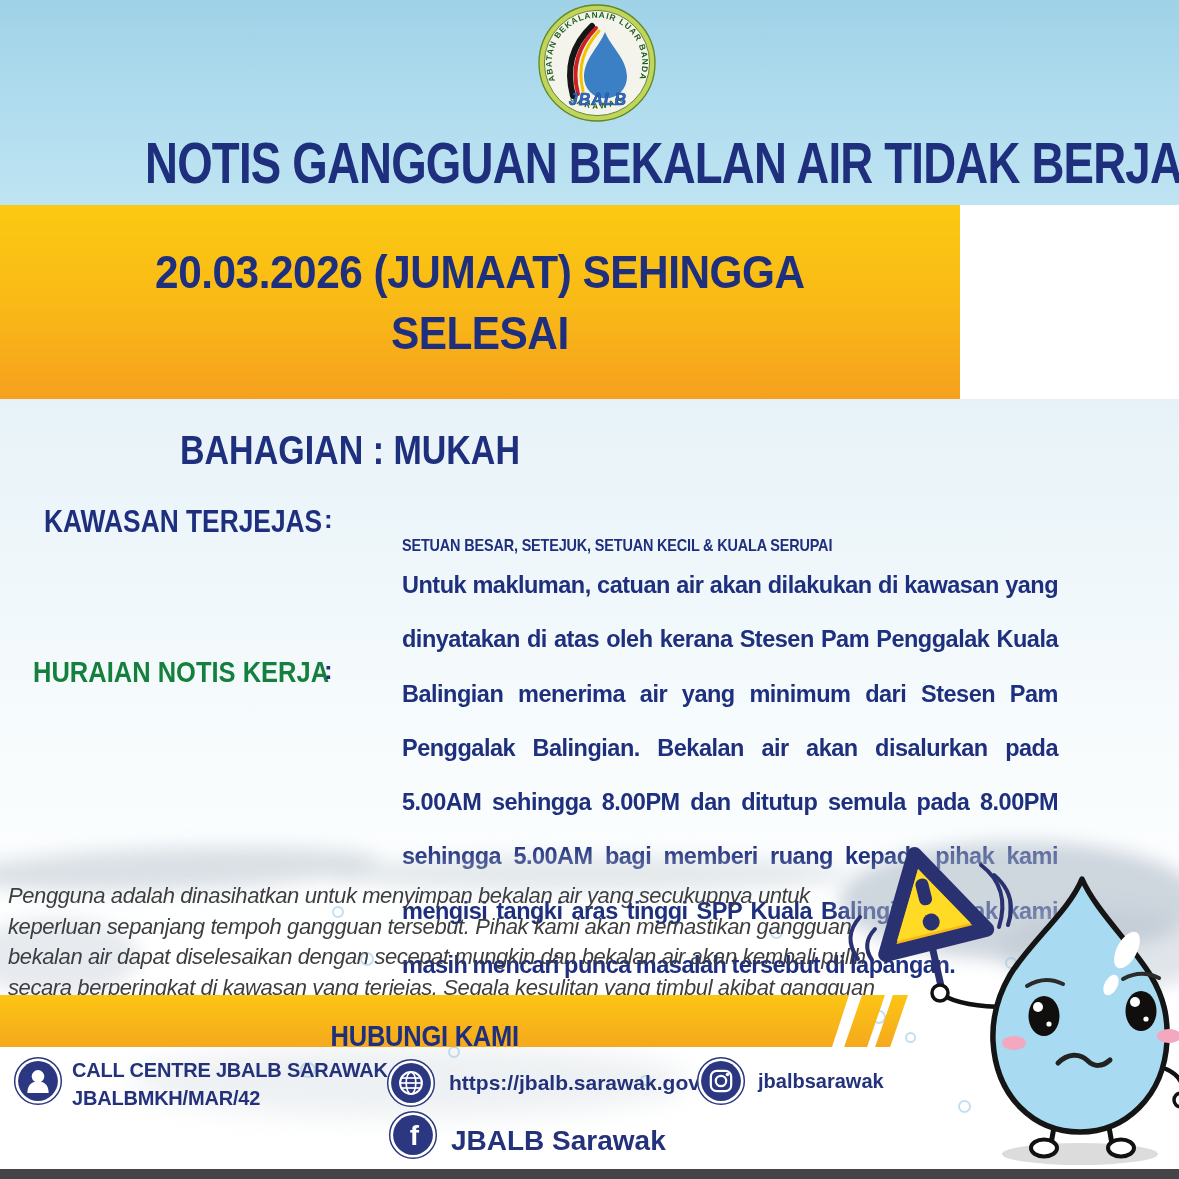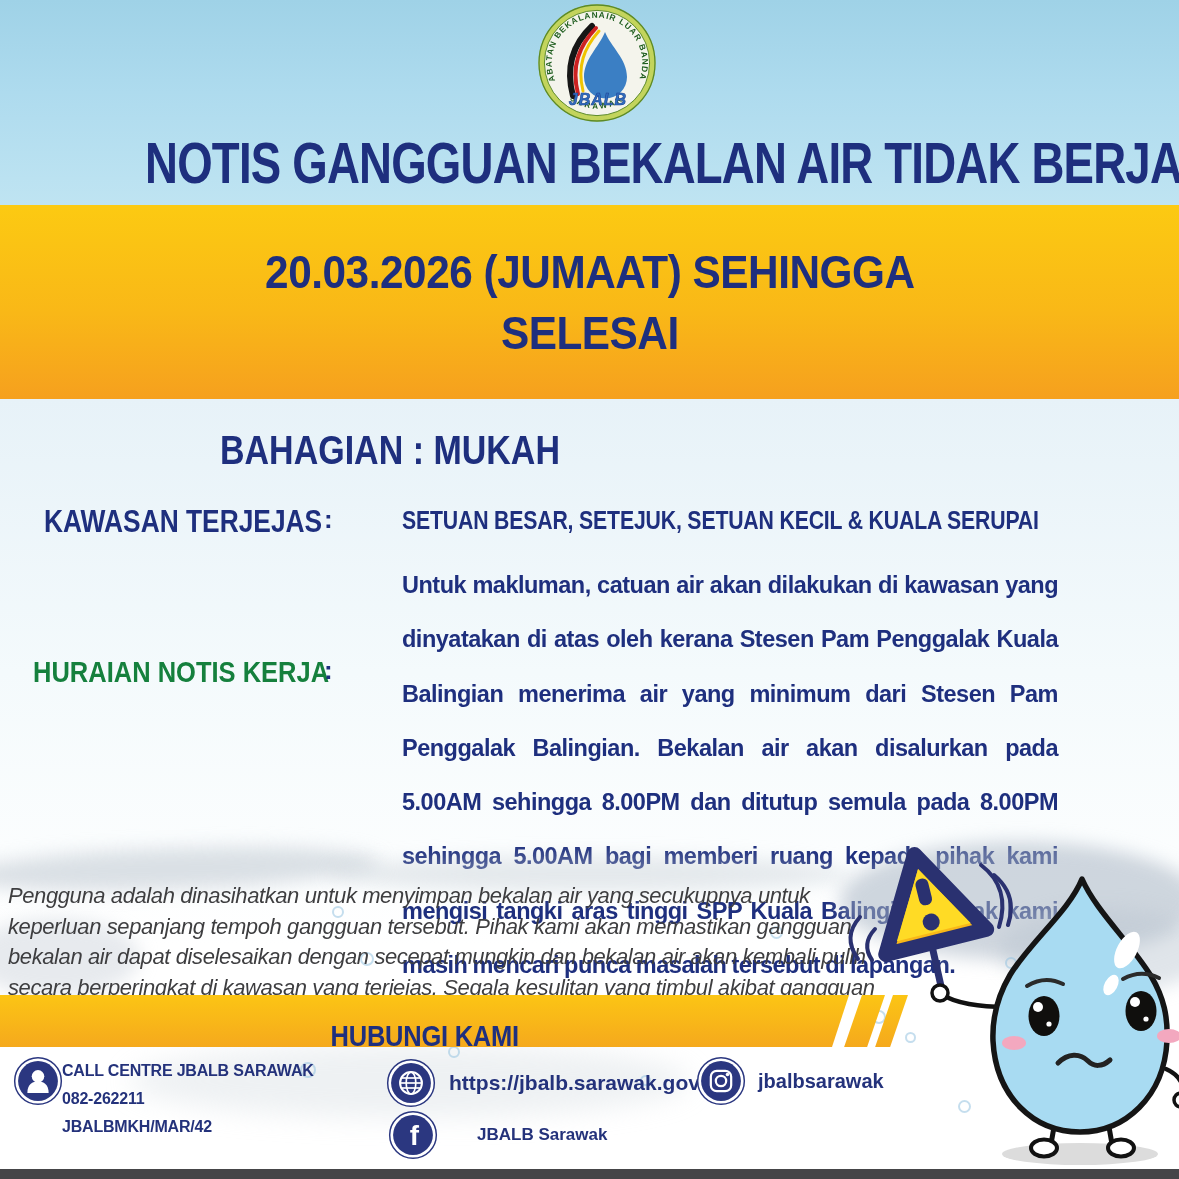--- a/index.html
+++ b/index.html
@@ -11,35 +11,35 @@
   .top-section{position:absolute;left:0;top:0;width:1179px;height:205px;
     background:linear-gradient(180deg,#9fd2e7 0%,#aedbee 45%,#bfe4f2 100%);}
   .logo-wrap{position:absolute;left:538px;top:4px;width:118px;height:118px;}
   .main-title{position:absolute;left:0;top:130px;width:1179px;text-align:center;
     font-weight:bold;font-size:57px;color:#1e2f7e;letter-spacing:-1px;white-space:nowrap;}
   .cond{display:inline-block;transform:scaleX(0.8);transform-origin:center;white-space:nowrap;}
   .cond85{display:inline-block;transform:scaleX(0.85);transform-origin:left center;white-space:nowrap;}
   .cond85c{display:inline-block;transform:scaleX(0.85);transform-origin:center;white-space:nowrap;}
   .cond9c{display:inline-block;transform:scaleX(0.9);transform-origin:center;white-space:nowrap;}
   
-  .date-banner{position:absolute;left:0;top:205px;width:1179px;height:194px;
+  .date-banner{position:absolute;left:0;top:205px;width:960px;height:194px;
     background:linear-gradient(180deg,#fcca12 0%,#f9b817 55%,#f6a01e 100%);
     display:flex;flex-direction:column;align-items:center;justify-content:center;gap:14px;}
   .date-line{font-weight:bold;font-size:47px;color:#1e2f7e;letter-spacing:-0.5px;line-height:1;}
   
   .content-bg{position:absolute;left:0;top:399px;width:1179px;height:780px;
     background:linear-gradient(180deg,#e7f2f8 0%,#f4fafc 35%,#ffffff 70%,#ffffff 100%);}
   .region-row{position:absolute;top:428px;left:0;width:1179px;height:44px;}
-  .bahagian{position:absolute;left:150px;width:440px;text-align:right;
+  .bahagian{position:absolute;left:150px;width:440px;text-align:left;
     font-weight:bold;font-size:40px;color:#1e2f7e;}
   .daerah{position:absolute;left:700px;width:390px;text-align:center;
     font-weight:bold;font-size:40px;color:#1e2f7e;}
   .kawasan-label{position:absolute;left:44px;top:504px;font-weight:bold;font-size:31px;color:#1e2f7e;}
   .kawasan-colon{position:absolute;left:324px;top:504px;font-weight:bold;font-size:26px;color:#1e2f7e;}
-  .kawasan-value{position:absolute;left:402px;top:506px;font-weight:bold;font-size:25px;color:#1e2f7e;letter-spacing:-0.2px;}
+  .kawasan-value{position:absolute;left:402px;top:536px;font-weight:bold;font-size:17px;color:#1e2f7e;letter-spacing:-0.2px;}
   .huraian-label{position:absolute;left:33px;top:655px;font-weight:bold;font-size:30px;color:#15803d;}
   .huraian-colon{position:absolute;left:324px;top:655px;font-weight:bold;font-size:26px;color:#1e2f7e;}
   .huraian-paragraph{position:absolute;left:402px;top:558px;width:656px;
     font-weight:bold;font-size:23.5px;color:#1e2f7e;line-height:54.3px;
     text-align:justify;letter-spacing:-0.5px;word-spacing:-1px;}
   
   .blob{position:absolute;border-radius:50%;filter:blur(9px);z-index:1;}
   .b1{left:-40px;top:848px;width:420px;height:42px;background:rgba(178,189,200,.45);transform:rotate(-2deg);}
   .b2{left:330px;top:856px;width:520px;height:36px;background:rgba(193,202,211,.40);}
   .b3{left:840px;top:842px;width:360px;height:118px;background:rgba(168,180,194,.55);}
@@ -56,23 +56,23 @@
     clip-path:polygon(0 0,100% 0,calc(100% - 17px) 100%,0 100%);
     display:flex;align-items:center;justify-content:center;}
   .hubungi-label{font-weight:bold;font-size:30px;color:#1e2f7e;letter-spacing:-0.3px;margin-top:29px;}
   .stripe{position:absolute;top:995px;height:52px;z-index:2;transform:skewX(-19deg);transform-origin:top left;
     background:linear-gradient(180deg,#fcc514 0%,#f5a91d 100%);}
   .s1{left:862px;width:23px;}
   .s2{left:893px;width:15px;}
   
   .cicon{position:absolute;width:50px;height:50px;z-index:3;}
   .contact-text{position:absolute;z-index:3;font-weight:bold;color:#24327b;}
-  .call-lines{left:62px;top:1057px;font-size:16px;line-height:27.8px;letter-spacing:-0.2px;}
+  .call-lines{left:72px;top:1057px;font-size:20px;line-height:27.8px;letter-spacing:-0.2px;}
   .url-text{left:449px;top:1071px;font-size:21px;}
-  .fb-text{left:477px;top:1125px;font-size:17px;}
+  .fb-text{left:451px;top:1125px;font-size:28px;}
   .ig-text{left:758px;top:1070px;font-size:20px;}
   
   .mascot-wrap{position:absolute;left:830px;top:845px;width:349px;height:320px;z-index:3;}
   .bottom-bar{position:absolute;left:0;bottom:0;width:1179px;height:10px;background:#454548;z-index:4;}
 </style>
 </head>
 <body>
 
 <div class="poster">
 
@@ -170,21 +170,20 @@
   <span class="cicon" style="left:13px;top:1056px;">
     <svg viewBox="-27 -27 54 54" width="50" height="50">
       <circle r="25.2" fill="#fff" stroke="#2b3780" stroke-width="1.6"></circle>
       <circle r="21.5" fill="#2b3780"></circle>
       <circle cy="-5" r="6.8" fill="#fff"></circle>
       <path d="M-11.5,13 C-11.5,3.5 -6,0.5 0,0.5 C6,0.5 11.5,3.5 11.5,13 Z" fill="#fff"></path>
     </svg>
   </span>
   <div class="contact-text call-lines">
     <div>CALL CENTRE JBALB SARAWAK</div>
-    <div>082-262211</div>
     <div>JBALBMKH/MAR/42</div>
   </div>
 
   <span class="cicon" style="left:386px;top:1058px;">
     <svg viewBox="-27 -27 54 54" width="50" height="50">
       <circle r="25.2" fill="#fff" stroke="#2b3780" stroke-width="1.6"></circle>
       <circle r="21.5" fill="#2b3780"></circle>
       <circle r="11.8" fill="none" stroke="#fff" stroke-width="2.2"></circle>
       <ellipse rx="5.2" ry="11.8" fill="none" stroke="#fff" stroke-width="1.8"></ellipse>
       <line x1="-11.8" y1="0" x2="11.8" y2="0" stroke="#fff" stroke-width="1.8"></line>

